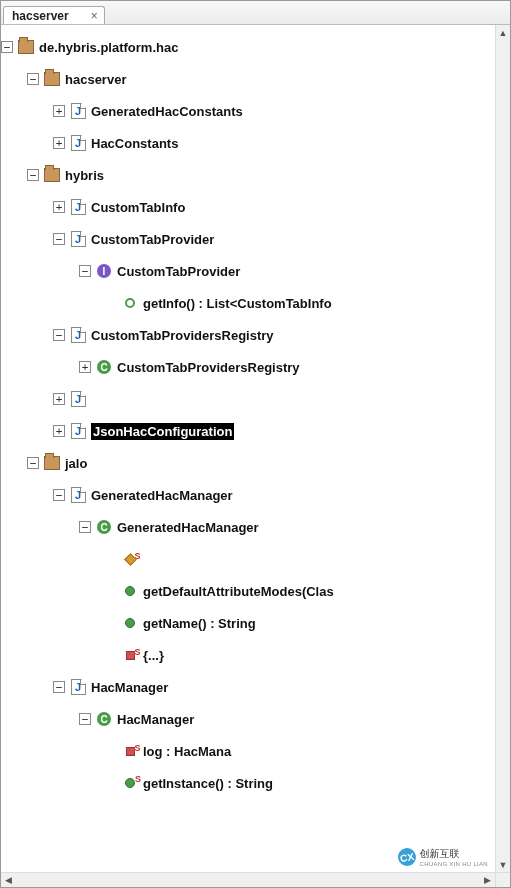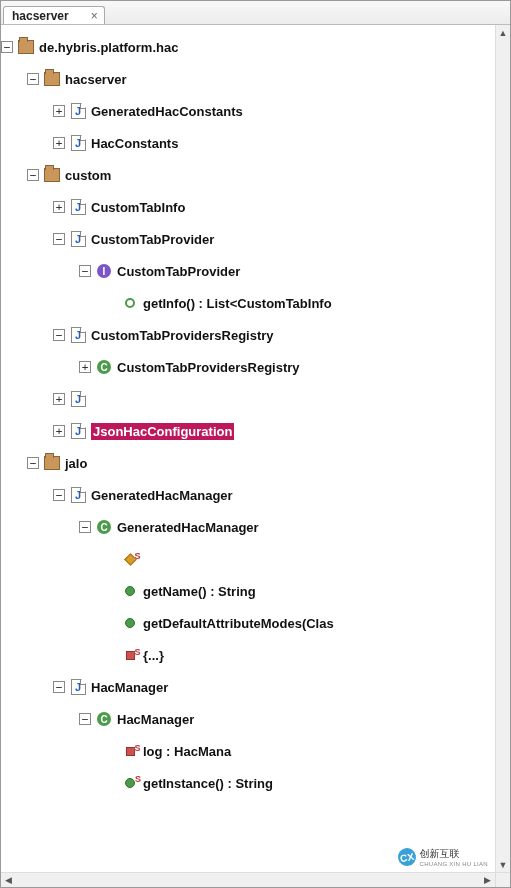--- a/index.html
+++ b/index.html
@@ -198,21 +198,21 @@
     color:#c03030; right:-6px; top:-4px;
     text-shadow:0 0 2px #fff;
   }
   .icon-wrap{position:relative;display:flex;align-items:center;justify-content:center;}
   .label {
     font-size: 13px;
     font-weight: bold;
     color: #111;
   }
   .selected .label-inner {
-    background: #be185d;
+    background: #000000;
     color: #fff;
     outline: 1px dotted #fff;
     padding: 1px 2px;
   }
   li.node > .row::before {
     
   }
 </style>
 </head>
 <body>
@@ -265,21 +265,21 @@
               </li>
         </ul>
       </li>
 
       <li class="node">
         <div class="row">
           <span class="toggle">−</span>
           <span class="icon">
                 <span class="i-package"></span>
               </span>
-          <span class="label">custom</span>
+          <span class="label">hybris</span>
         </div>
         <ul>
           <li class="node">
                 <div class="row">
             <span class="toggle">+</span>
             <span class="icon">
                     <span class="i-java">J</span>
                   </span>
             <span class="label">CustomTabInfo</span>
           </div>
@@ -392,30 +392,30 @@
                             </span>
                           </span>
                   </div>
                       </li>
                   <li class="node">
                         <div class="row">
                     <span class="toggle empty">·</span>
                     <span class="icon">
                             <span class="i-method-pub"></span>
                           </span>
+                    <span class="label">getDefaultAttributeModes(Clas</span>
+                  </div>
+                      </li>
+                  <li class="node">
+                        <div class="row">
+                    <span class="toggle empty">·</span>
+                    <span class="icon">
+                            <span class="i-method-pub"></span>
+                          </span>
                     <span class="label">getName() : String</span>
-                  </div>
-                      </li>
-                  <li class="node">
-                        <div class="row">
-                    <span class="toggle empty">·</span>
-                    <span class="icon">
-                            <span class="i-method-pub"></span>
-                          </span>
-                    <span class="label">getDefaultAttributeModes(Clas</span>
                   </div>
                       </li>
                   <li class="node">
                         <div class="row">
                     <span class="toggle empty">·</span>
                     <span class="icon">
                             <span class="icon-wrap">
                               <span class="i-field-priv"></span>
                               <span class="sup-s">S</span>
                             </span>

